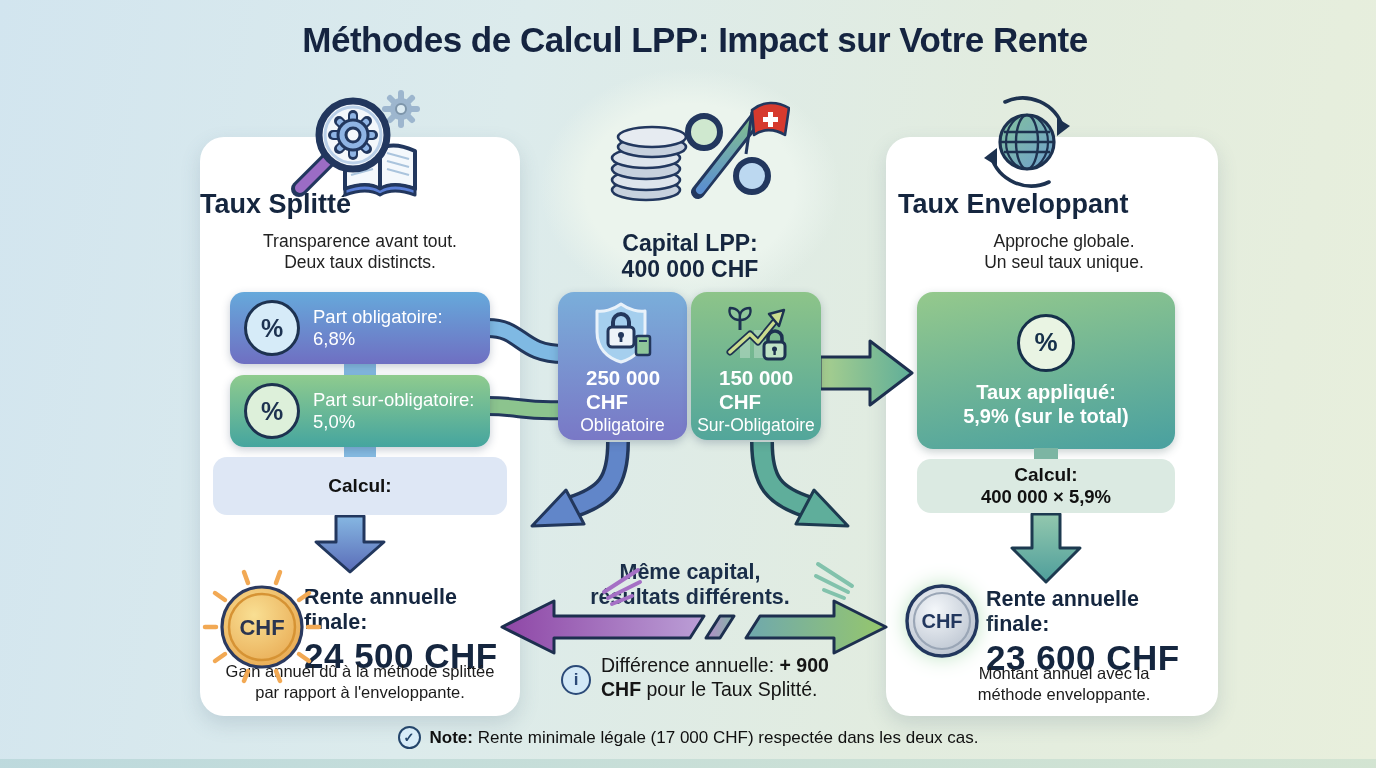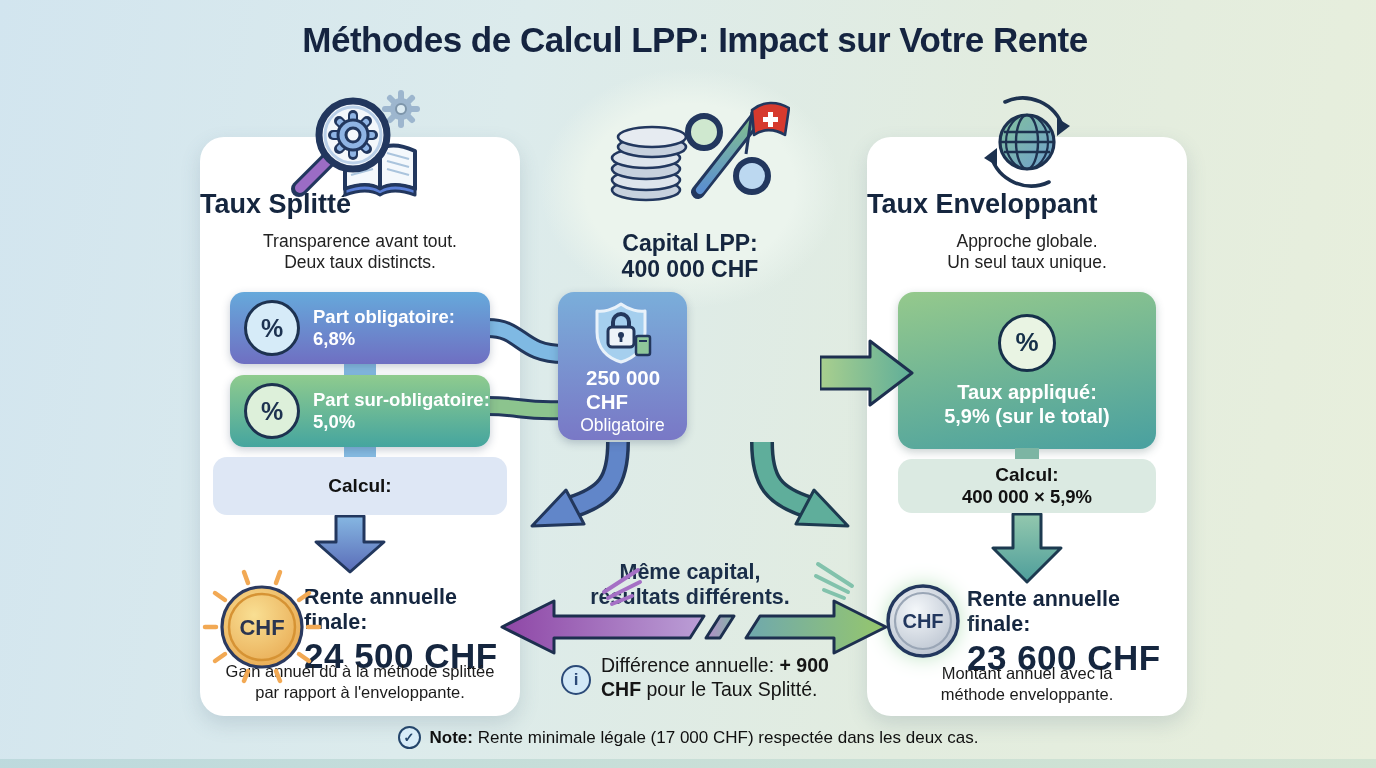--- a/index.html
+++ b/index.html
@@ -7,37 +7,37 @@
     position:relative; width:1376px; height:768px; overflow:hidden;
     font-family:"Liberation Sans", sans-serif;
     background:linear-gradient(100deg,#d2e5ef 0%,#dcebec 35%,#e2ecdf 68%,#e8efdc 100%);
   }
   .bottom-strip{position:absolute;left:0;bottom:0;width:100%;height:9px;
     background:linear-gradient(90deg,#b9d7da,#cfe2d0);opacity:.85;}
   .main-title{position:absolute;top:20px;left:0;width:100%;text-align:center;
     font-size:35px;font-weight:bold;color:#152440;letter-spacing:-.5px;padding-left:7px;}
   .panel{position:absolute;top:137px;width:320px;height:579px;background:#ffffff;
     border-radius:24px;box-shadow:0 8px 20px rgba(70,100,120,.18);}
-  #left-panel{left:200px;} #right-panel{left:867px;}
+  #left-panel{left:200px;} #right-panel{left:886px;padding-left:12px;}
   .panel-title{position:absolute;top:52px;width:100%;
     font-size:27px;font-weight:bold;color:#15263f;}
   .panel-sub{position:absolute;top:94px;width:100%;text-align:center;
     font-size:17.5px;line-height:20.5px;color:#222222;}
   .hdr-icon{position:absolute;z-index:5;}
   
   .rate-box{position:absolute;left:30px;width:260px;height:72px;border-radius:14px;
     display:flex;align-items:center;gap:13px;padding-left:14px;box-sizing:border-box;z-index:2;
     box-shadow:0 3px 8px rgba(40,60,90,.25);}
   .rate-box.blue{top:155px;background:linear-gradient(180deg,#66a9db,#6f6fc2);}
   .rate-box.green{top:238px;background:linear-gradient(180deg,#8fcb8e,#45a59f);}
   .rate-icon{width:50px;height:50px;border-radius:50%;border:3px solid #1d3250;
     display:flex;align-items:center;justify-content:center;font-size:25px;font-weight:bold;
     color:#1d3250;flex:0 0 auto;background:#d6ebf8;}
   .rate-box.green .rate-icon{background:#ddf0da;}
-  .rate-text{color:#ffffff;font-weight:bold;font-size:18.5px;line-height:22px;}
+  .rate-text{color:#ffffff;font-weight:normal;font-size:18.5px;line-height:22px;}
   .vconn{position:absolute;left:144px;width:32px;background:#85bbe2;z-index:1;}
   .vconn.c1{top:225px;height:16px;} .vconn.c2{top:308px;height:14px;}
   .calc-box{position:absolute;border-radius:14px;display:flex;flex-direction:column;
     justify-content:center;align-items:center;text-align:center;z-index:2;}
   #left-panel .calc-box{left:13px;top:320px;width:294px;height:58px;background:#dee7f5;}
   #right-panel .calc-box{left:31px;top:322px;width:258px;height:54px;background:#dbeae2;}
   .calc-label{font-size:19px;font-weight:bold;color:#111111;}
   .calc-formula{font-size:18.5px;font-weight:bold;color:#111111;white-space:nowrap;}
   .result-text{position:absolute;}
   #left-panel .result-text{left:104px;top:448px;width:214px;}
@@ -275,20 +275,38 @@
       <rect x="17" y="27" width="26" height="20" rx="4" fill="#edf3f9" stroke="#23375c" stroke-width="3"></rect>
       <circle cx="30" cy="35" r="3" fill="#23375c"></circle>
         <rect x="28.6" y="36" width="2.8" height="6" fill="#23375c"></rect>
       <rect x="45" y="36" width="14" height="19" rx="2" fill="#8fc79b" stroke="#23375c" stroke-width="2.5"></rect>
       <line x1="48" y1="41" x2="56" y2="41" stroke="#23375c" stroke-width="2"></line>
     </svg>
     <div class="cap-val">250 000 CHF</div>
     <div class="cap-lab">Obligatoire</div>
   </div>
 
+  <div class="cap-box green">
+    <svg width="64" height="64">
+      <rect x="16" y="38" width="10" height="20" fill="rgba(255,255,255,0.28)"></rect>
+      <rect x="30" y="30" width="10" height="28" fill="rgba(255,255,255,0.28)"></rect>
+      <line x1="16" y1="30" x2="16" y2="14" stroke="#1d3250" stroke-width="3"></line>
+      <path d="M16,20 C8,20 4,14 6,8 C14,8 17,13 16,20 Z" fill="#8fc79b" stroke="#1d3250" stroke-width="2.4" stroke-linejoin="round"></path>
+      <path d="M16,20 C24,20 28,14 26,8 C18,8 15,13 16,20 Z" fill="#8fc79b" stroke="#1d3250" stroke-width="2.4" stroke-linejoin="round"></path>
+      <path d="M6,52 L26,34 L34,42 L52,20" fill="none" stroke="#1d3250" stroke-width="7" stroke-linecap="round" stroke-linejoin="round"></path>
+      <path d="M6,52 L26,34 L34,42 L52,20" fill="none" stroke="#cadc8e" stroke-width="3.5" stroke-linecap="round" stroke-linejoin="round"></path>
+      <polygon points="45,14 60,10 55,26" fill="#cadc8e" stroke="#1d3250" stroke-width="2.5" stroke-linejoin="round"></polygon>
+      <path d="M44,42 v-4 a7,7 0 0 1 14,0 v4" fill="none" stroke="#1d3250" stroke-width="3.5"></path>
+      <rect x="40" y="42" width="21" height="17" rx="4" fill="#bfe3c6" stroke="#1d3250" stroke-width="3"></rect>
+      <circle cx="50.5" cy="49" r="2.5" fill="#1d3250"></circle>
+        <rect x="49.4" y="50" width="2.4" height="5" fill="#1d3250"></rect>
+    </svg>
+    <div class="cap-val">150 000 CHF</div>
+    <div class="cap-lab">Sur-Obligatoire</div>
+  </div>
 
   <svg class="svg-abs" style="left:820px;top:336px;" width="96" height="74">
     <defs>
         <linearGradient id="gradRArr" x1="0" y1="0" x2="1" y2="0">
       <stop offset="0" stop-color="#a9cf8e"></stop>
           <stop offset="1" stop-color="#5fae99"></stop>
         </linearGradient>
       </defs>
     <polygon points="0,21 50,21 50,5 92,37 50,69 50,53 0,53" fill="url(#gradRArr)" stroke="#1d2f4f" stroke-width="3" stroke-linejoin="round"></polygon>
   </svg>

